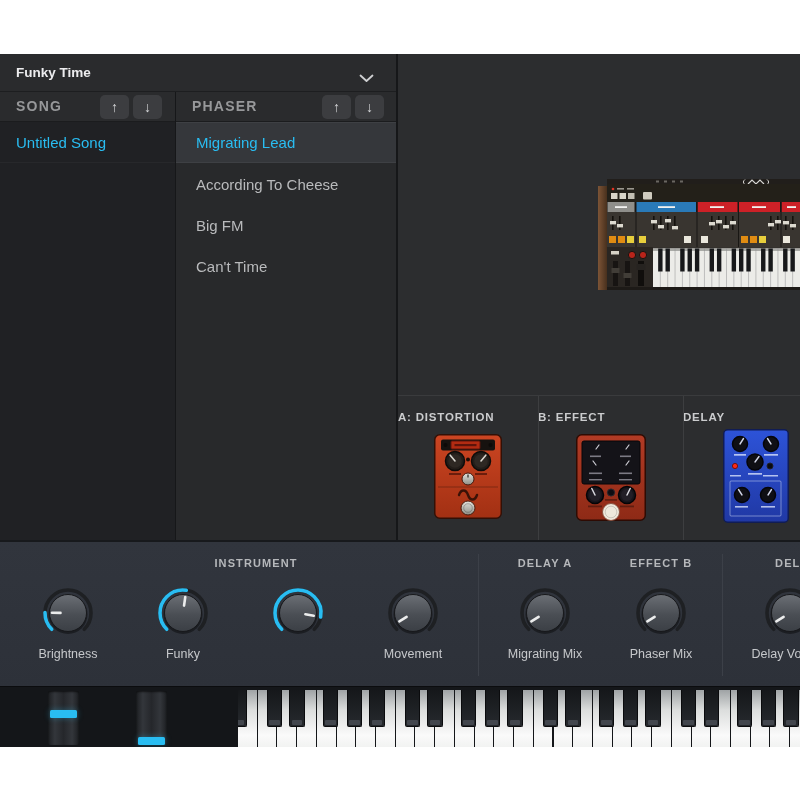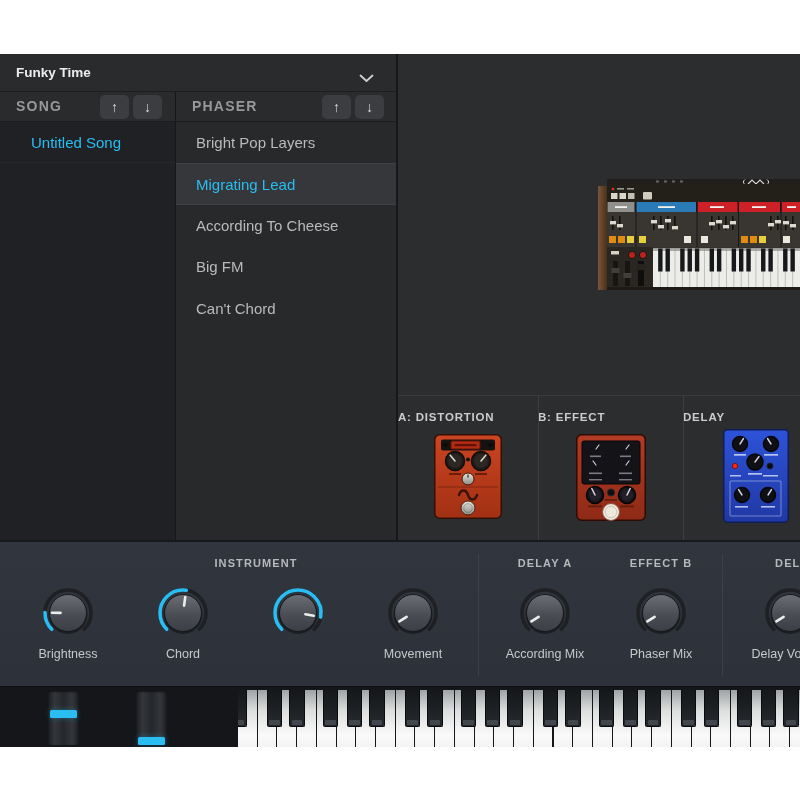--- a/index.html
+++ b/index.html
@@ -19,21 +19,21 @@
   #preset-header { left:176px; width:222px; }
   .header-label { position:absolute; left:16px; line-height:29px; font-size:14px; letter-spacing:1.2px; color:#97989a; font-weight:700; }
   .nav-btn { position:absolute; top:3px; width:29px; height:24px; background:#3c3d40; border:none; border-radius:5px;
              color:#d6d7d9; font-size:14px; line-height:24px; text-align:center; padding:0; cursor:pointer; }
   .nav-btn.up { right:47px; } .nav-btn.down { right:14px; }
 
   
   .song-list   { position:absolute; left:0; top:68px; width:176px; height:418px; background:#202124; }
   .preset-list { position:absolute; left:176px; top:68px; width:222px; height:418px; background:#28292b; }
   .list-row { height:41.4px; display:flex; align-items:center; font-size:15px; color:#b9babc; box-sizing:border-box; cursor:pointer; }
-  .song-list .list-row { padding-left:31px; border-bottom:1px solid #27282b; }
+  .song-list .list-row { padding-left:16px; border-bottom:1px solid #27282b; }
   .preset-list .list-row { padding-left:20px; }
   .list-row.selected { color:#29bdf2; }
   .preset-list .list-row.selected { background:#35373b; box-shadow:inset 0 1px 0 #3e4044, inset 0 -1px 0 #3e4044; }
 
   .vdiv { position:absolute; background:#161719; }
   #vdiv-song   { left:175px; top:38px; width:1px; height:448px; }
   #vdiv-right  { left:396px; top:0;    width:2px; height:486px; }
 
   
   .right-panel { position:absolute; left:398px; top:0; width:402px; height:341px; background:#2c2d2f; }
@@ -127,25 +127,24 @@
     <div class="col-header" id="preset-header">
       <span class="header-label">PHASER</span>
       <button class="nav-btn up">↑</button>
       <button class="nav-btn down">↓</button>
     </div>
 
     <div class="song-list" id="song-list">
         <div class="list-row selected">Untitled Song</div>
       </div>
     <div class="preset-list" id="preset-list">
-        <div class="list-row">Bright Pop Layers</div>
         <div class="list-row selected">Migrating Lead</div>
         <div class="list-row">According To Cheese</div>
         <div class="list-row">Big FM</div>
-        <div class="list-row">Can't Chord</div>
+        <div class="list-row">Can't Time</div>
       </div>
 
     <div class="vdiv" id="vdiv-song"></div>
     <div class="vdiv" id="vdiv-right"></div>
 
     <div class="right-panel">
       <div class="synth-wrap">
         <svg viewBox="0 0 202 120" width="202" height="120">
           <rect x="0" y="10" width="9" height="104" fill="url(#woodg)"></rect>
           <rect x="9" y="3" width="193" height="111" fill="#34312d"></rect>
@@ -397,21 +396,21 @@
           <div class="knob-label" style="left: 68px;">Brightness</div>
           <div class="knob" style="left: 183px;"><svg viewBox="0 0 60 60" width="60" height="60">
               <circle cx="30" cy="30" r="23" fill="none" stroke="#1e2023" stroke-width="3.6" pathLength="100" stroke-dasharray="75 25" stroke-linecap="round" transform="rotate(135 30 30)"></circle>
               <circle cx="30" cy="30" r="23" fill="none" stroke="#29bdf2" stroke-width="3.6" pathLength="100" stroke-dasharray="39.75 60.25" stroke-linecap="round" transform="rotate(135 30 30)"></circle>
               <circle cx="30" cy="31.5" r="19.5" fill="rgba(0,0,0,0.4)"></circle>
               <circle cx="30" cy="30" r="18.5" fill="url(#kface)" stroke="#17181b"></circle>
               <g transform="rotate(8.100000000000023 30 30)">
                 <line x1="30" y1="14" x2="30" y2="22.5" stroke="#eceded" stroke-width="2.6" stroke-linecap="round"></line>
               </g>
             </svg></div>
-          <div class="knob-label" style="left: 183px;">Chord</div>
+          <div class="knob-label" style="left: 183px;">Funky</div>
           <div class="knob" style="left: 298px;"><svg viewBox="0 0 60 60" width="60" height="60">
               <circle cx="30" cy="30" r="23" fill="none" stroke="#1e2023" stroke-width="3.6" pathLength="100" stroke-dasharray="75 25" stroke-linecap="round" transform="rotate(135 30 30)"></circle>
               <circle cx="30" cy="30" r="23" fill="none" stroke="#29bdf2" stroke-width="3.6" pathLength="100" stroke-dasharray="65.25 34.75" stroke-linecap="round" transform="rotate(135 30 30)"></circle>
               <circle cx="30" cy="31.5" r="19.5" fill="rgba(0,0,0,0.4)"></circle>
               <circle cx="30" cy="30" r="18.5" fill="url(#kface)" stroke="#17181b"></circle>
               <g transform="rotate(99.9 30 30)">
                 <line x1="30" y1="14" x2="30" y2="22.5" stroke="#eceded" stroke-width="2.6" stroke-linecap="round"></line>
               </g>
             </svg></div>
           <div class="knob-label" style="left: 298px; margin-top: 43px;">Time</div>
@@ -425,21 +424,21 @@
             </svg></div>
           <div class="knob-label" style="left: 413px;">Movement</div>
           <div class="knob" style="left: 545px;"><svg viewBox="0 0 60 60" width="60" height="60">
               <circle cx="30" cy="30" r="23" fill="none" stroke="#1e2023" stroke-width="3.6" pathLength="100" stroke-dasharray="75 25" stroke-linecap="round" transform="rotate(135 30 30)"></circle>
               <circle cx="30" cy="31.5" r="19.5" fill="rgba(0,0,0,0.4)"></circle>
               <circle cx="30" cy="30" r="18.5" fill="url(#kface)" stroke="#17181b"></circle>
               <g transform="rotate(-121.5 30 30)">
                 <line x1="30" y1="14" x2="30" y2="22.5" stroke="#eceded" stroke-width="2.6" stroke-linecap="round"></line>
               </g>
             </svg></div>
-          <div class="knob-label" style="left: 545px;">According Mix</div>
+          <div class="knob-label" style="left: 545px;">Migrating Mix</div>
           <div class="knob" style="left: 661px;"><svg viewBox="0 0 60 60" width="60" height="60">
               <circle cx="30" cy="30" r="23" fill="none" stroke="#1e2023" stroke-width="3.6" pathLength="100" stroke-dasharray="75 25" stroke-linecap="round" transform="rotate(135 30 30)"></circle>
               <circle cx="30" cy="31.5" r="19.5" fill="rgba(0,0,0,0.4)"></circle>
               <circle cx="30" cy="30" r="18.5" fill="url(#kface)" stroke="#17181b"></circle>
               <g transform="rotate(-121.5 30 30)">
                 <line x1="30" y1="14" x2="30" y2="22.5" stroke="#eceded" stroke-width="2.6" stroke-linecap="round"></line>
               </g>
             </svg></div>
           <div class="knob-label" style="left: 661px;">Phaser Mix</div>
           <div class="knob" style="left: 790px;"><svg viewBox="0 0 60 60" width="60" height="60">

